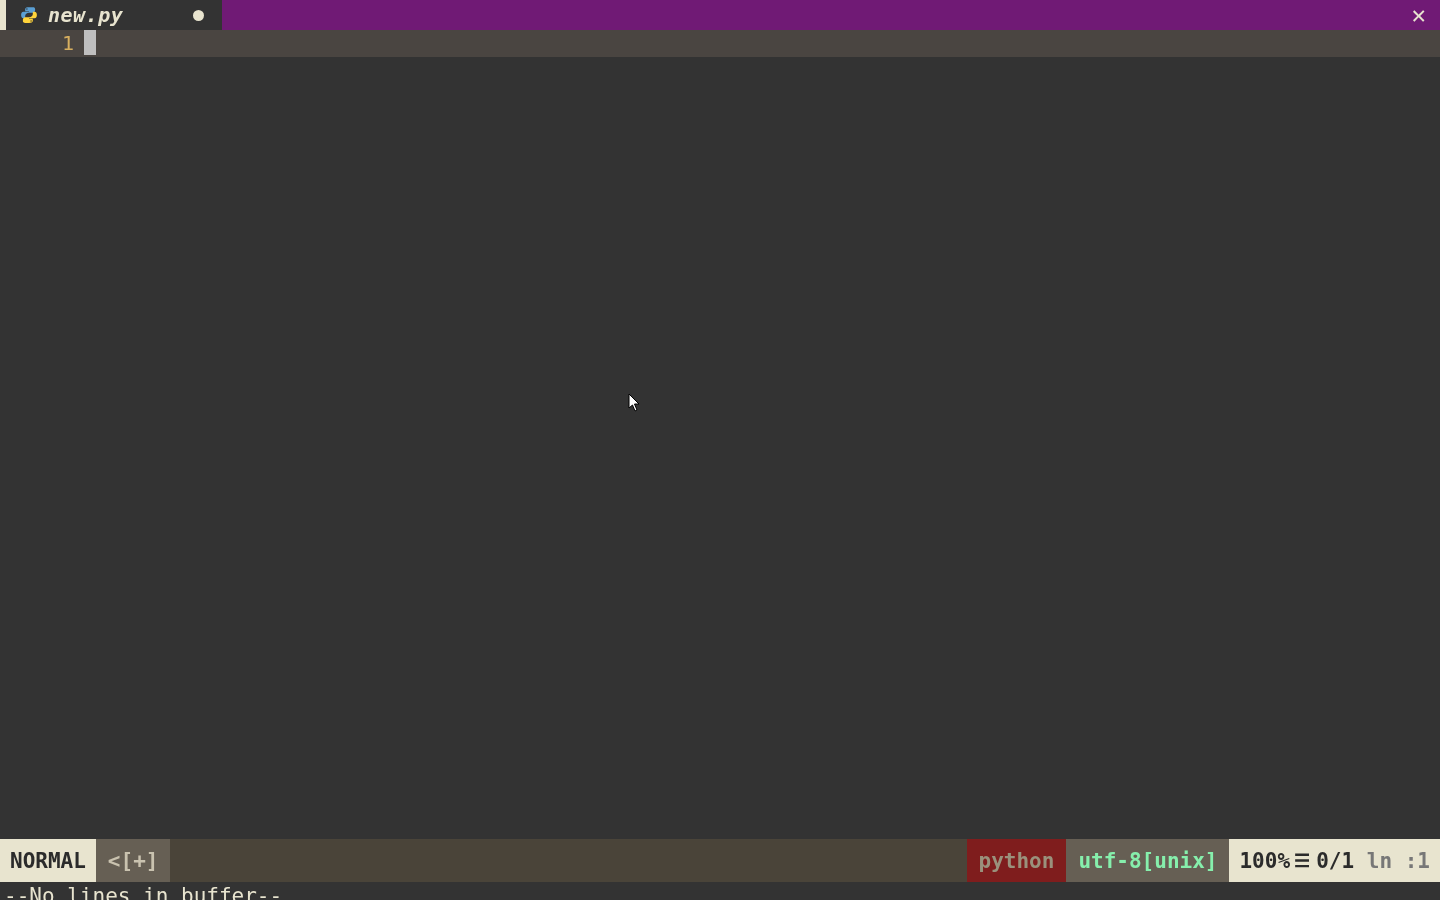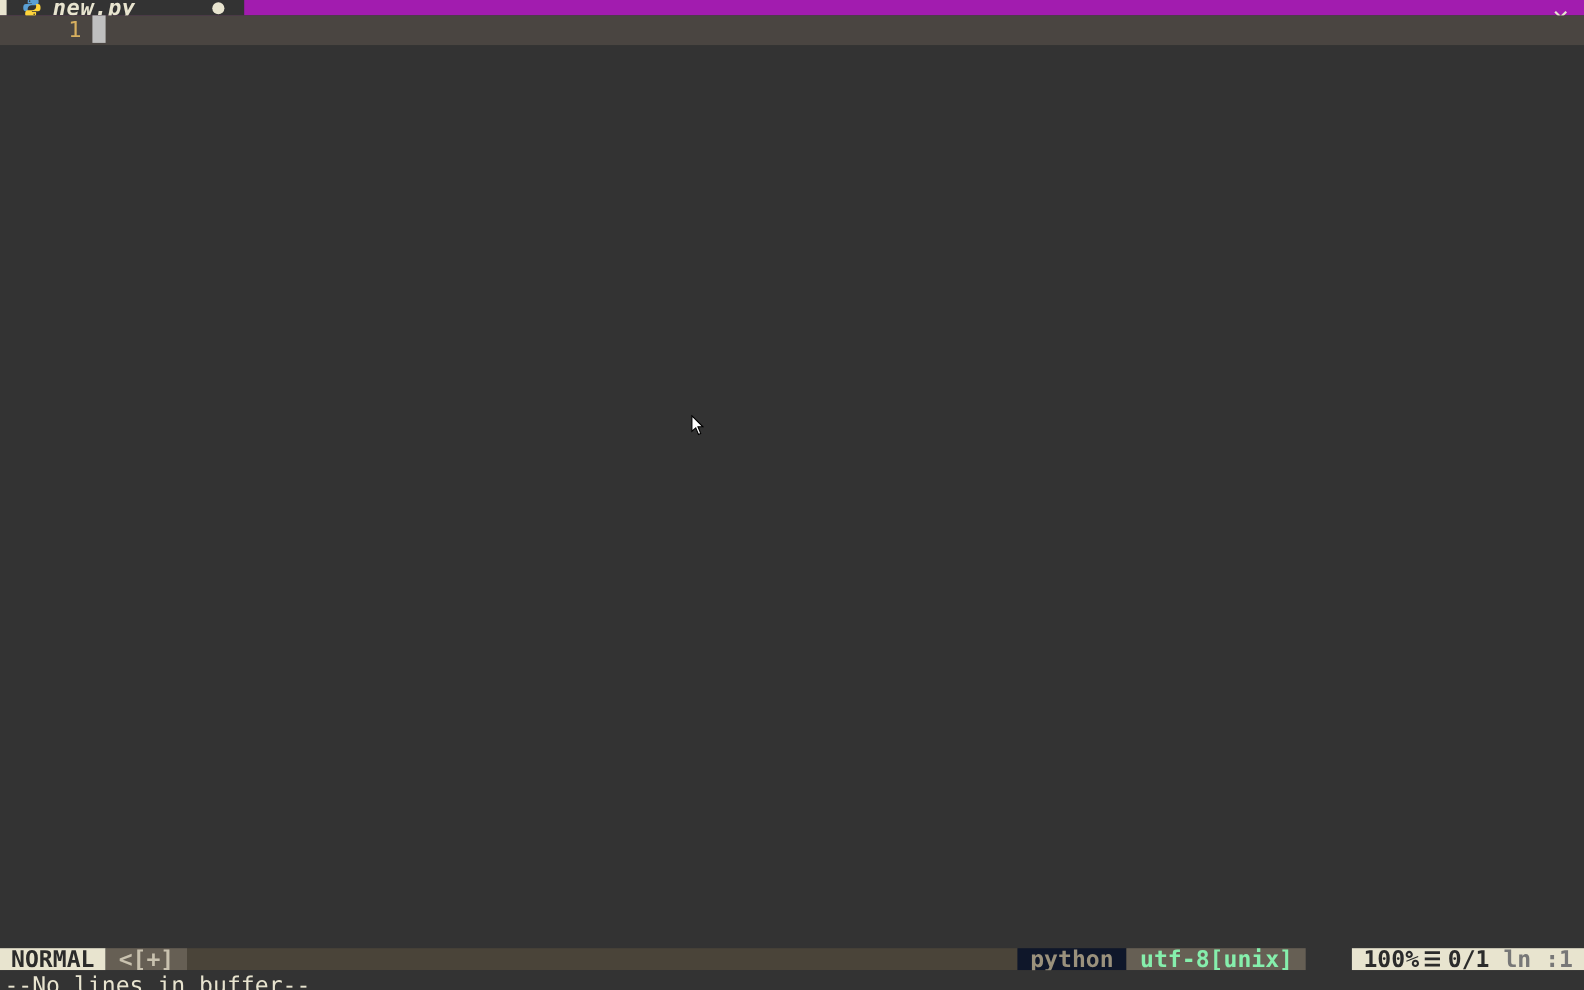--- a/index.html
+++ b/index.html
@@ -9,22 +9,22 @@
     overflow: hidden;
     background: #333333;
     font-family: "DejaVu Sans Mono", "Consolas", monospace;
     font-size: 20px;
     color: #d0d0d0;
   }
   .app { display: flex; flex-direction: column; height: 100%; }
 
   
   .tabbar {
-    height: 14px;
-    background: #a21caf;
+    height: 30px;
+    background: #701a75;
     display: flex;
     align-items: stretch;
     position: relative;
   }
   .tab {
     display: flex;
     align-items: center;
     background: #333333;
     padding: 0 18px 0 6px;
     gap: 10px;
@@ -112,36 +112,36 @@
   .mouse-cursor {
     position: absolute;
     left: 628px;
     top: 363px;
     z-index: 50;
     pointer-events: none;
   }
 
   
   .statusline {
-    height: 20px;
+    height: 43px;
     display: flex;
     align-items: stretch;
     font-family: "DejaVu Sans Mono", monospace;
     font-size: 21px;
     font-weight: bold;
     white-space: nowrap;
   }
   .seg { display: flex; align-items: center; padding: 0 12px; }
   .seg-mode   { background: #e8e4cf; color: #2b2b2b; font-weight: bold; padding: 0 10px;}
   .seg-flags  { background: #665f54; color: #c9c2af; }
   .seg-interp { background: #4a4439; color: #d7af5f; flex: 0 0 auto;}
   .seg-spacer { background: #4a4439; flex: 1 1 auto;}
-  .seg-ft     { background: #0f172a; color: #9a917c; }
+  .seg-ft     { background: #7f1d1d; color: #9a917c; }
   .seg-enc    { background: #665f54; color: #86efac; }
-  .seg-pos    { background: #e8e4cf; color: #2b2b2b; font-weight: bold; padding: 0 10px; margin-left: 42px;}
+  .seg-pos    { background: #e8e4cf; color: #2b2b2b; font-weight: bold; padding: 0 10px;}
   .seg-pos .tri { margin: 0 6px 0 4px; font-size: 18px;}
   .seg-pos .dim { color: #777; font-weight: bold; }
 
   
 
   
   .msgline {
     height: 18px;
     line-height: 29px;
     background: #333333;

